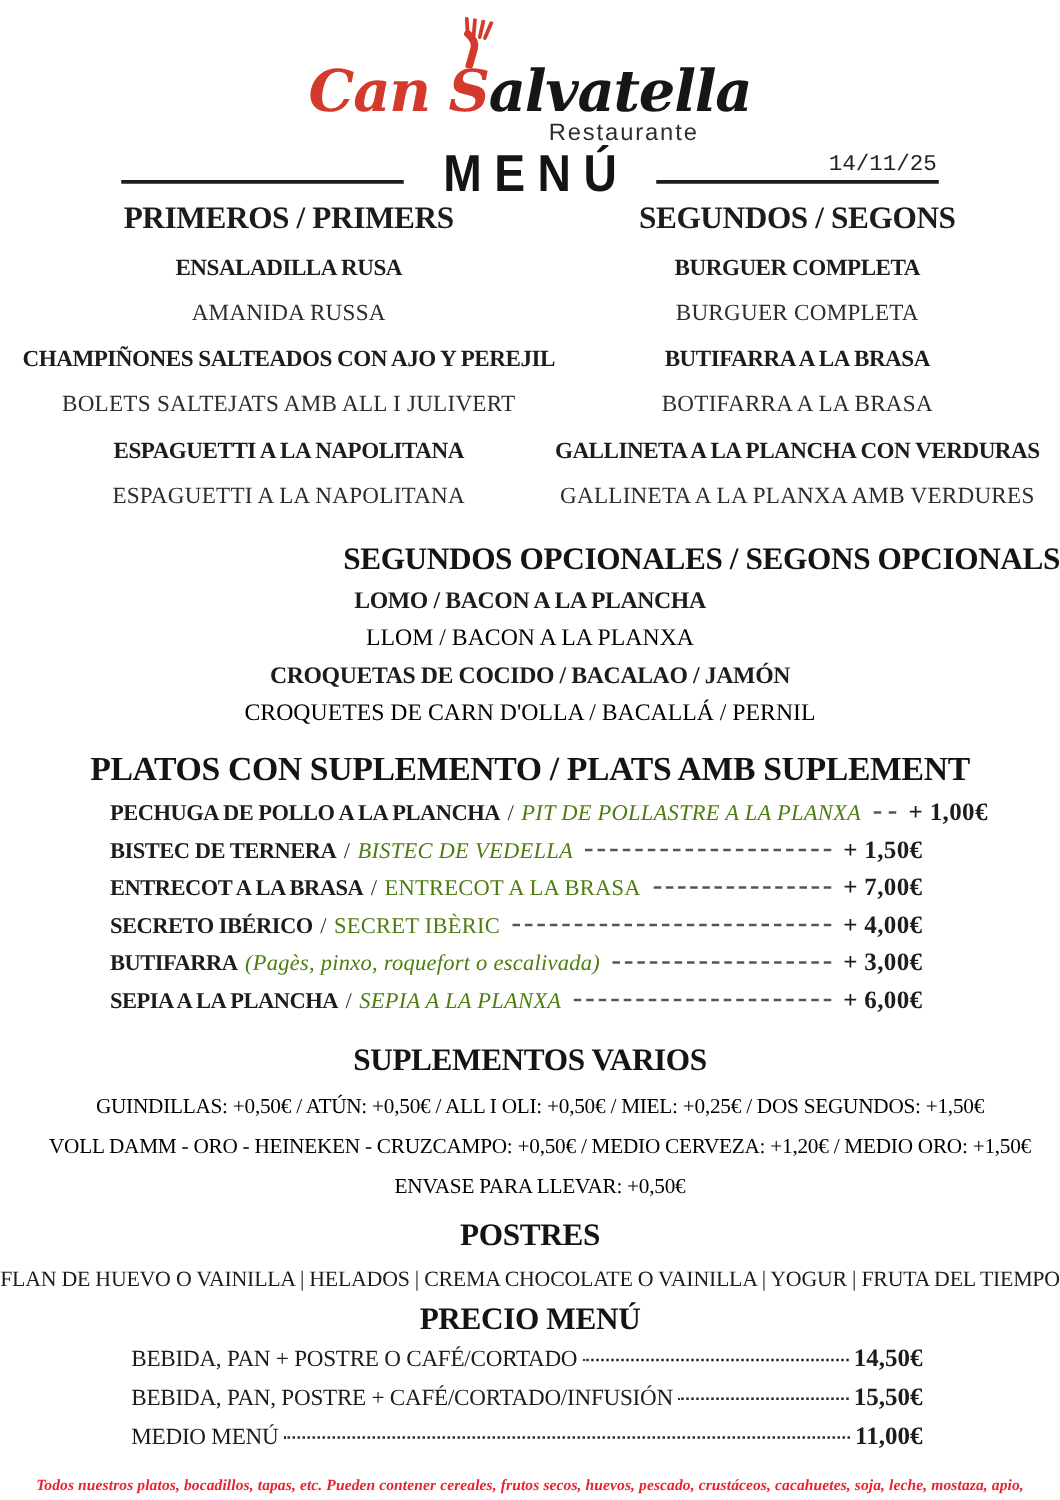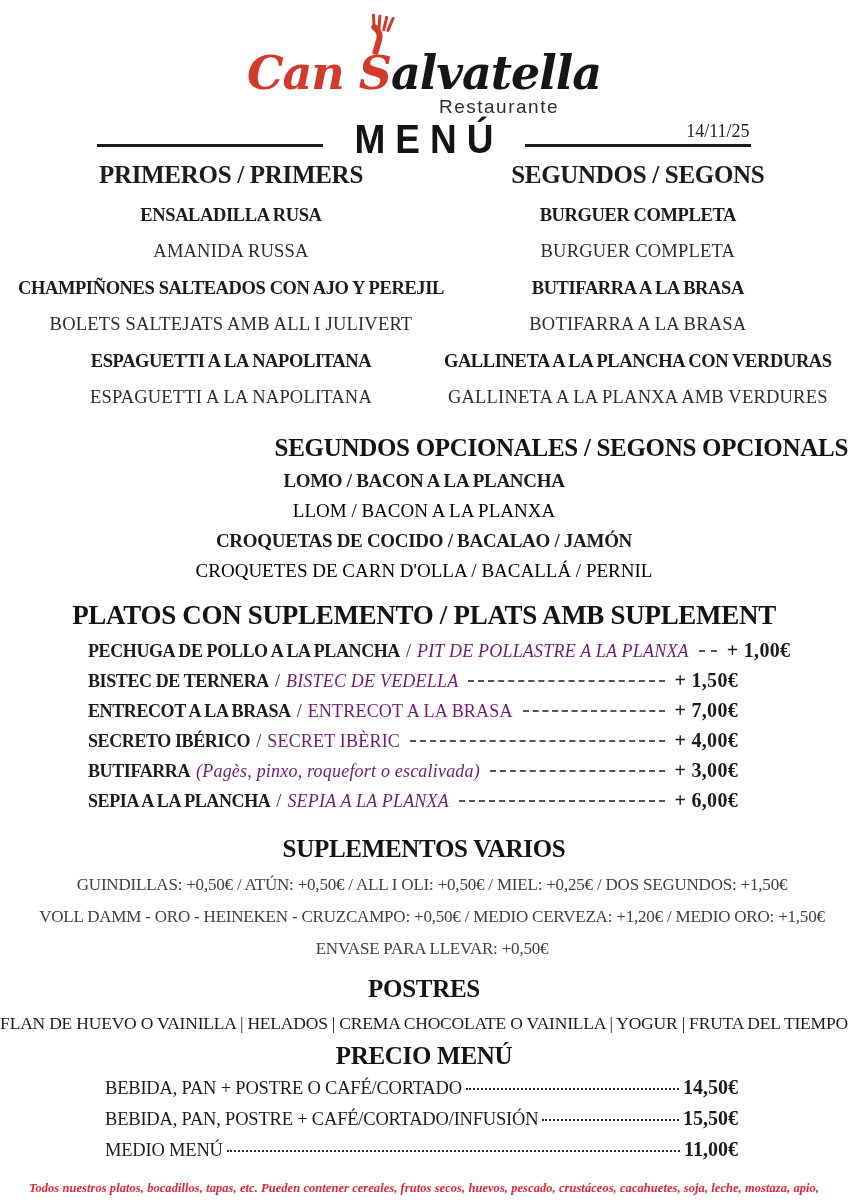--- a/index.html
+++ b/index.html
@@ -18,21 +18,21 @@
   .restaurante { text-align:center; font-family:"Liberation Sans", sans-serif; font-size:19px;
                  color:#2e2e2e; letter-spacing:1.5px; margin-top:-4px; padding-left:150px; }
 
   
   .menu-row { display:flex; align-items:flex-end; justify-content:center; margin-top:2px; height:44px; }
   .menu-line { width:226px; border-bottom:3px solid #1c1c1c; margin-bottom:10px; }
   .menu-title { font-family:"Liberation Sans", sans-serif; font-weight:bold; font-size:37px;
                 letter-spacing:10px; padding:0 22px 0 32px; line-height:1; transform:scaleY(1.12);
                 color:#141414; }
   .menu-right { display:flex; flex-direction:column; align-items:flex-end; }
-  .menu-date { font-family:Liberation Serif, serif; font-size:18px; color:#222; margin-bottom:2px; padding-right:2px; }
+  .menu-date { font-family:Liberation Mono, monospace; font-size:18px; color:#222; margin-bottom:2px; padding-right:2px; }
   .menu-right .menu-line { margin-bottom:10px; }
 
   
   .cols { display:grid; grid-template-columns:1fr 1fr; padding:0 18px; margin-top:4px; }
   .col { text-align:center; }
   .col-title { font-size:25px; font-weight:bold; letter-spacing:-0.3px; margin-bottom:10px; }
   .item-es { font-size:18.5px; font-weight:bold; letter-spacing:-0.4px; margin-top:16px; white-space:nowrap; }
   .item-ca { font-size:18.5px; color:#2d2d2d; margin-top:15px; letter-spacing:0.2px; white-space:nowrap; }
 
   
@@ -40,28 +40,28 @@
   .opt-title { font-size:25px; margin-top:26px;text-align:right; }
   .opt-es { text-align:center; font-size:19px; font-weight:bold; margin-top:8px; letter-spacing:-0.3px; }
   .opt-ca { text-align:center; font-size:19px; color:#000000; margin-top:8px; }
 
   
   .sup-title { font-size:27px; margin-top:18px; }
   .sup-rows { margin:8px 110px 0 88px; }
   .sup-row { display:flex; align-items:baseline; height:30px; white-space:nowrap; }
   .sup-es { font-weight:bold; font-size:18px; letter-spacing:-0.4px; }
   .sup-sep { font-size:18px; color:#2d2d2d; padding:0 6px; }
-  .sup-ca { font-size:18px; color:#701a75; letter-spacing:0.2px; }
+  .sup-ca { font-size:18px; color:#4d7c0f; letter-spacing:0.2px; }
   .sup-ca.it { font-style:italic; }
   .leader-dash { flex:1; border-bottom:2px dashed #555; margin:0 10px; transform:translateY(-5px); min-width:18px; }
   .sup-price { font-weight:bold; font-size:20px; letter-spacing:0.3px; }
 
   
   .var-title { font-size:25px; margin-top:16px; }
-  .var-line { text-align:center; font-size:17px; color:#404040; margin-top:12px; letter-spacing:-0.2px; white-space:nowrap;padding-left:16px; }
+  .var-line { text-align:center; font-size:17px; color:#000000; margin-top:12px; letter-spacing:-0.2px; white-space:nowrap;padding-left:16px; }
 
   
   .pos-title { font-size:25px; margin-top:16px; }
   .pos-line { text-align:center; font-size:17.5px; margin-top:10px; letter-spacing:-0.2px; white-space:nowrap; }
 
   
   .pre-title { font-size:25px; margin-top:8px; }
   .pre-rows { margin:6px 110px 0 105px; }
   .pre-row { display:flex; align-items:baseline; height:31px; }
   .pre-label { font-size:18.5px; letter-spacing:-0.2px; white-space:nowrap; }

